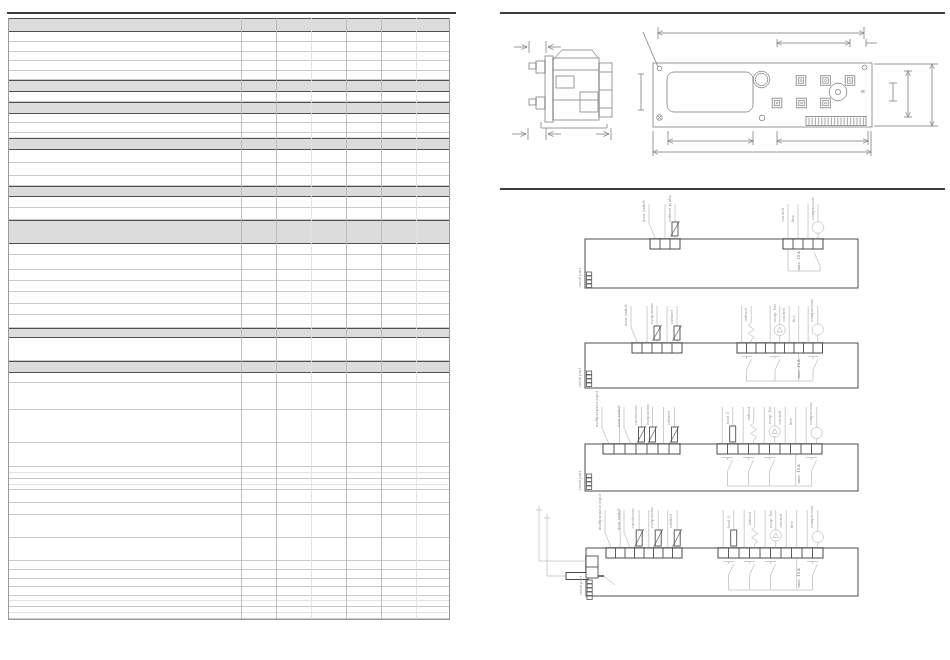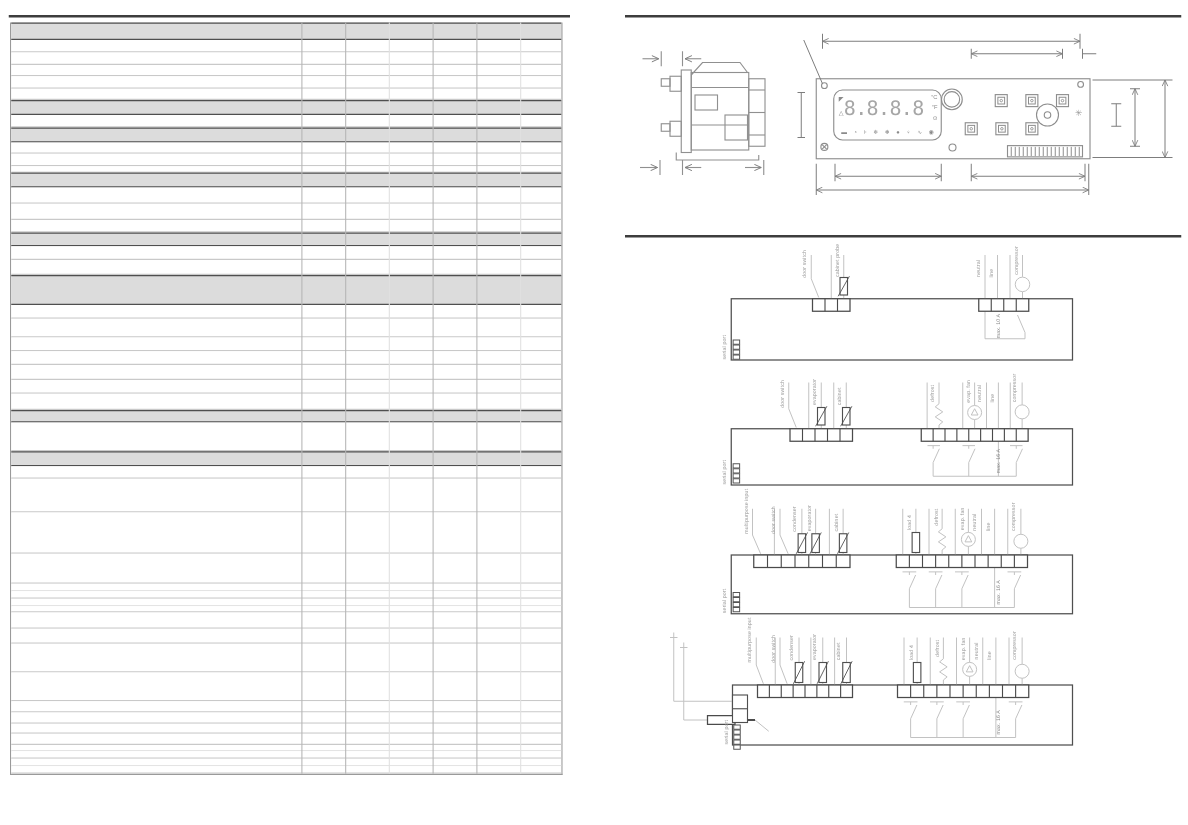--- a/index.html
+++ b/index.html
@@ -497,39 +497,20 @@
         <rect x="586.5" y="482" width="5.2" height="3.4" fill="#fff" stroke="#555" stroke-width="0.8"></rect>
         <rect x="586.5" y="486" width="5.2" height="3.4" fill="#fff" stroke="#555" stroke-width="0.8"></rect>
         <rect x="587" y="580" width="5.2" height="3.4" fill="#fff" stroke="#555" stroke-width="0.8"></rect>
         <rect x="587" y="584" width="5.2" height="3.4" fill="#fff" stroke="#555" stroke-width="0.8"></rect>
         <rect x="587" y="588" width="5.2" height="3.4" fill="#fff" stroke="#555" stroke-width="0.8"></rect>
         <rect x="587" y="592" width="5.2" height="3.4" fill="#fff" stroke="#555" stroke-width="0.8"></rect>
         <rect x="587" y="596" width="5.2" height="3.4" fill="#fff" stroke="#555" stroke-width="0.8"></rect>
       </g>
   </svg>
 
-  <div class="display-face">
-    <span class="digits">8.8.8.8</span>
-    <span class="du" style="top:3px">°C</span>
-    <span class="du" style="top:11px">°F</span>
-    <span class="du" style="top:20px">⊙</span>
-    <span class="dl" style="top:5px">◤</span>
-    <span class="dl" style="top:16px">△</span>
-    <div id="disp-icons">
-        <span>▬</span>
-        <span>◔</span>
-        <span>⊦</span>
-        <span>❄</span>
-        <span>❅</span>
-        <span>●</span>
-        <span>♀</span>
-        <span>∿</span>
-        <span>◉</span>
-      </div>
-  </div>
   <span class="snow">✳</span>
 
   <span class="vlabel" style="left:642px;bottom:438px">door switch</span>
   <span class="vlabel" style="left:668px;bottom:438px">cabinet probe</span>
   <span class="vlabel" style="left:781px;bottom:438px">neutral</span>
   <span class="vlabel" style="left:791px;bottom:438px">line</span>
   <span class="vlabel" style="left:811px;bottom:440px">compressor</span>
   <span class="vlabel fuse" style="left:797px;bottom:389px">max. 10 A</span>
   <span class="vlabel" style="left:578px;bottom:373px">serial port</span>
 

